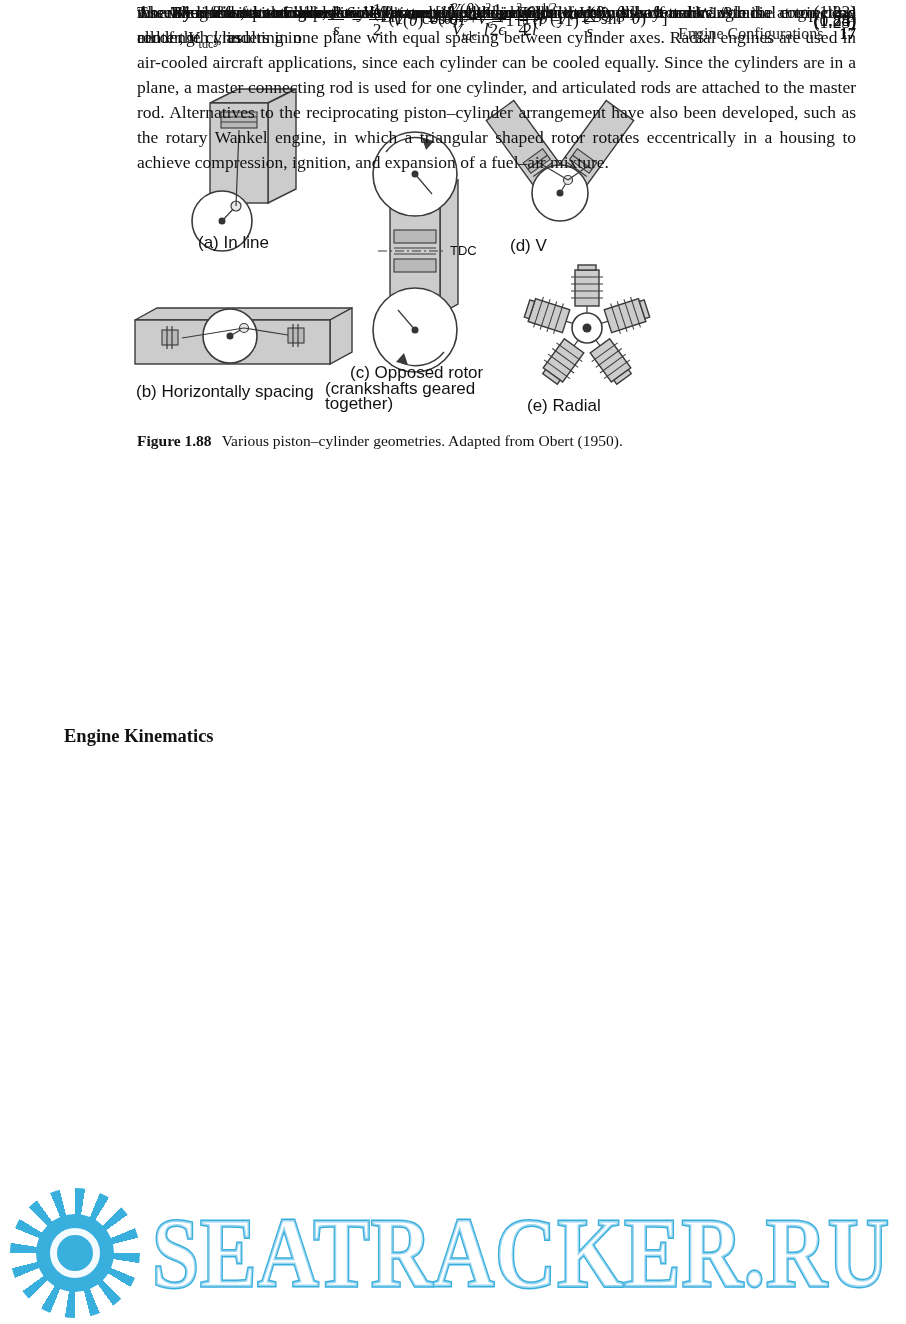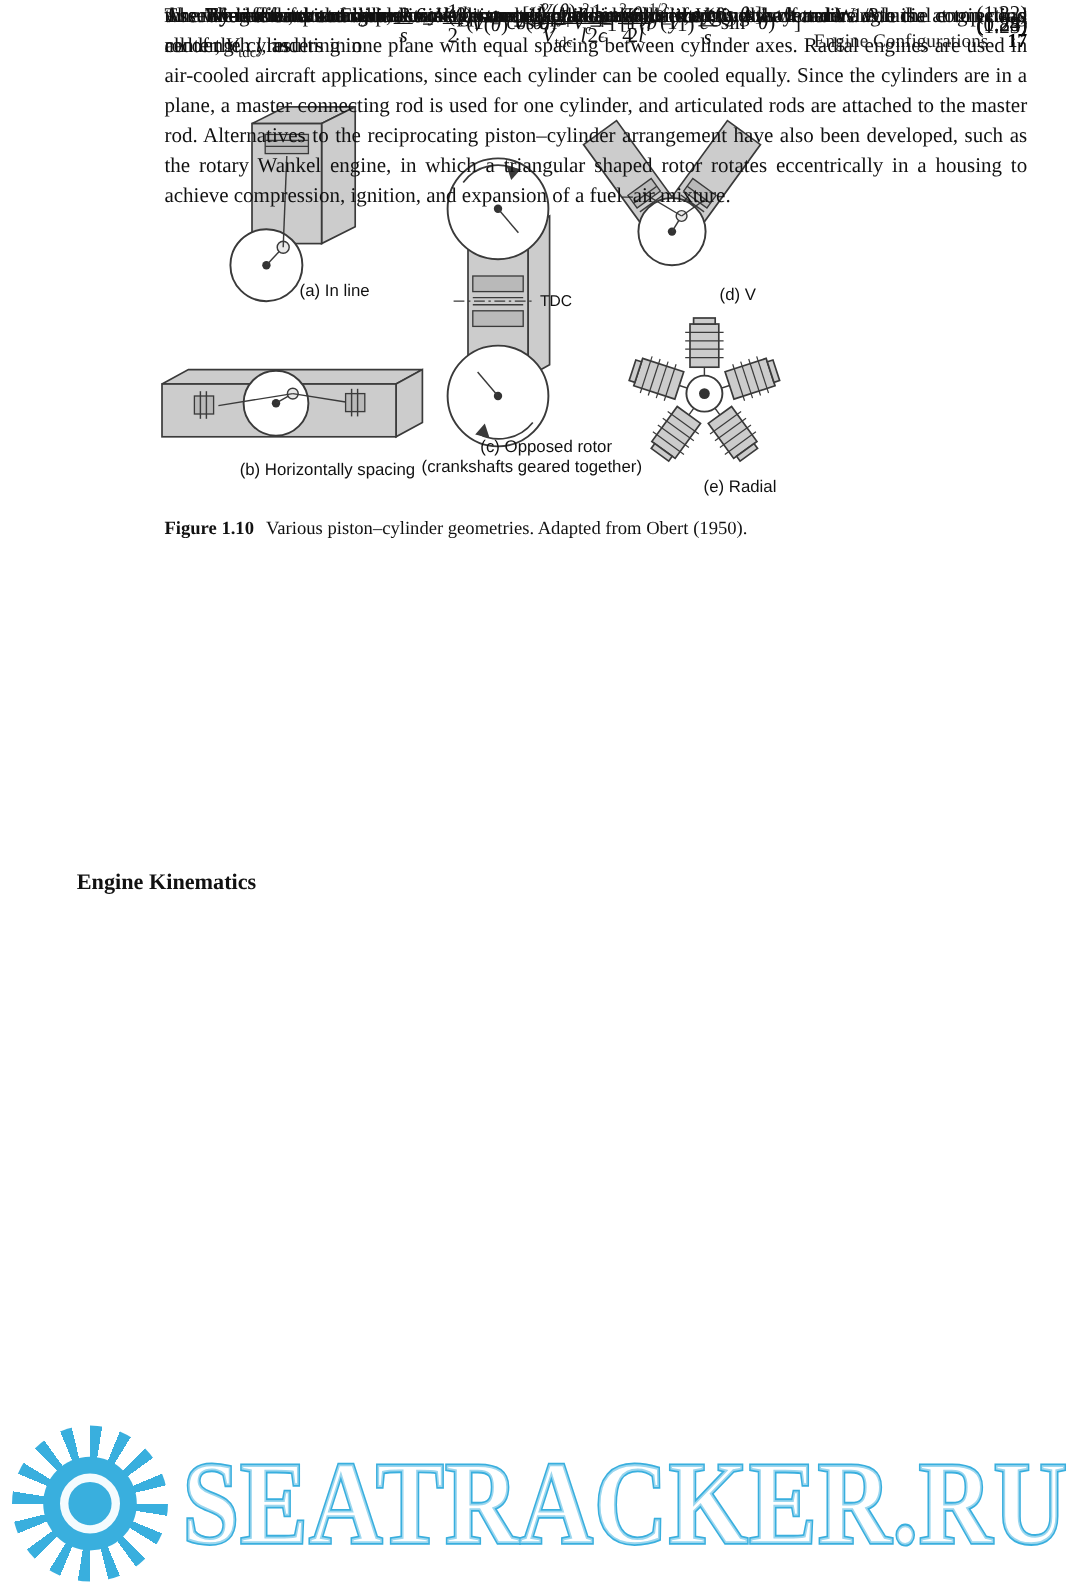--- a/index.html
+++ b/index.html
@@ -6,21 +6,21 @@
   html,body{background:#ffffff}
   body{font-family:"Liberation Serif",serif;color:#111}
   .page{position:relative;width:906px;height:1324px;background:#fff;margin:0 auto;overflow:hidden}
 
   .running-head{position:absolute;top:24px;right:50px;font-size:16px;color:#222}
   .running-head .pgnum{font-weight:bold;margin-left:16px;font-size:16.5px;color:#000}
 
   
   .figure-area{position:absolute;left:60px;top:78px;width:800px;height:352px}
   .figure-svg{position:absolute;left:0;top:0}
-  .fig-label{position:absolute;font-family:"Liberation Sans",sans-serif;font-size:14px;color:#111;text-align:right;line-height:15px}
+  .fig-label{position:absolute;font-family:"Liberation Sans",sans-serif;font-size:17px;color:#111;text-align:left;line-height:15px}
   .tdc-label{position:absolute;left:390px;top:165px;font-family:"Liberation Sans",sans-serif;font-size:13px;color:#111}
   .caption{position:absolute;left:137px;top:432px;width:719px;font-size:15.5px}
   .caption .cap-label{font-weight:bold;margin-right:10px}
 
   svg .blk{fill:#cccccc;stroke:#3a3a3a;stroke-width:1.4}
   svg .pst{fill:#b9b9b9;stroke:#3a3a3a;stroke-width:1.1}
   svg .crc{fill:#ffffff;stroke:#3a3a3a;stroke-width:1.6}
   svg .dot{fill:#333}
   svg .pin{fill:#e8e8e8;stroke:#3a3a3a;stroke-width:1.2}
   svg .ln{stroke:#3a3a3a;stroke-width:1.2;fill:none}
@@ -174,21 +174,21 @@
     <div class="fig-label" style="left:138px;top:157px;width:110px">(a) In line</div>
     <div class="fig-label" style="left:76px;top:306px;width:210px">(b) Horizontally spacing</div>
     <div class="fig-label" style="left:290px;top:287px;width:160px">(c) Opposed rotor</div>
     <div class="fig-label" style="left:265px;top:303px;width:210px">(crankshafts geared together)</div>
     <div class="fig-label" style="left:450px;top:160px;width:120px">(d) V</div>
     <div class="fig-label" style="left:467px;top:320px;width:120px">(e) Radial</div>
     <div class="tdc-label">TDC</div>
   </div>
 
   <div class="caption">
-    <span class="cap-label">Figure 1.10</span><span>Various piston–cylinder geometries. Adapted from Obert (1950).</span>
+    <span class="cap-label">Figure 1.88</span><span>Various piston–cylinder geometries. Adapted from Obert (1950).</span>
   </div>
 
   <div id="p1" class="text-col">three in-line banks of cylinders set at an angle to each other, forming the letter W. A radial engine has all of the cylinders in one plane with equal spacing between cylinder axes. Radial engines are used in air-cooled aircraft applications, since each cylinder can be cooled equally. Since the cylinders are in a plane, a master connecting rod is used for one cylinder, and articulated rods are attached to the master rod. Alternatives to the reciprocating piston–cylinder arrangement have also been developed, such as the rotary Wankel engine, in which a triangular shaped rotor rotates eccentrically in a housing to achieve compression, ignition, and expansion of a fuel–air mixture.</div>
 
   <div class="heading">Engine Kinematics</div>
 
   <div id="p2" class="text-col">Assuming a flat piston top, the instantaneous cylinder volume, <i>V</i>(<i>θ</i>), at any crank angle is</div>
 
   <div id="eq21" class="eq-row">
     <span class="eq-body"><i>V</i>(<i>θ</i>) = <i>V</i><sub>c</sub> + <span class="frac"><span class="num"><i>π</i></span><span class="den">4</span></span> <i>b</i><sup>2</sup> <i>y</i></span>

